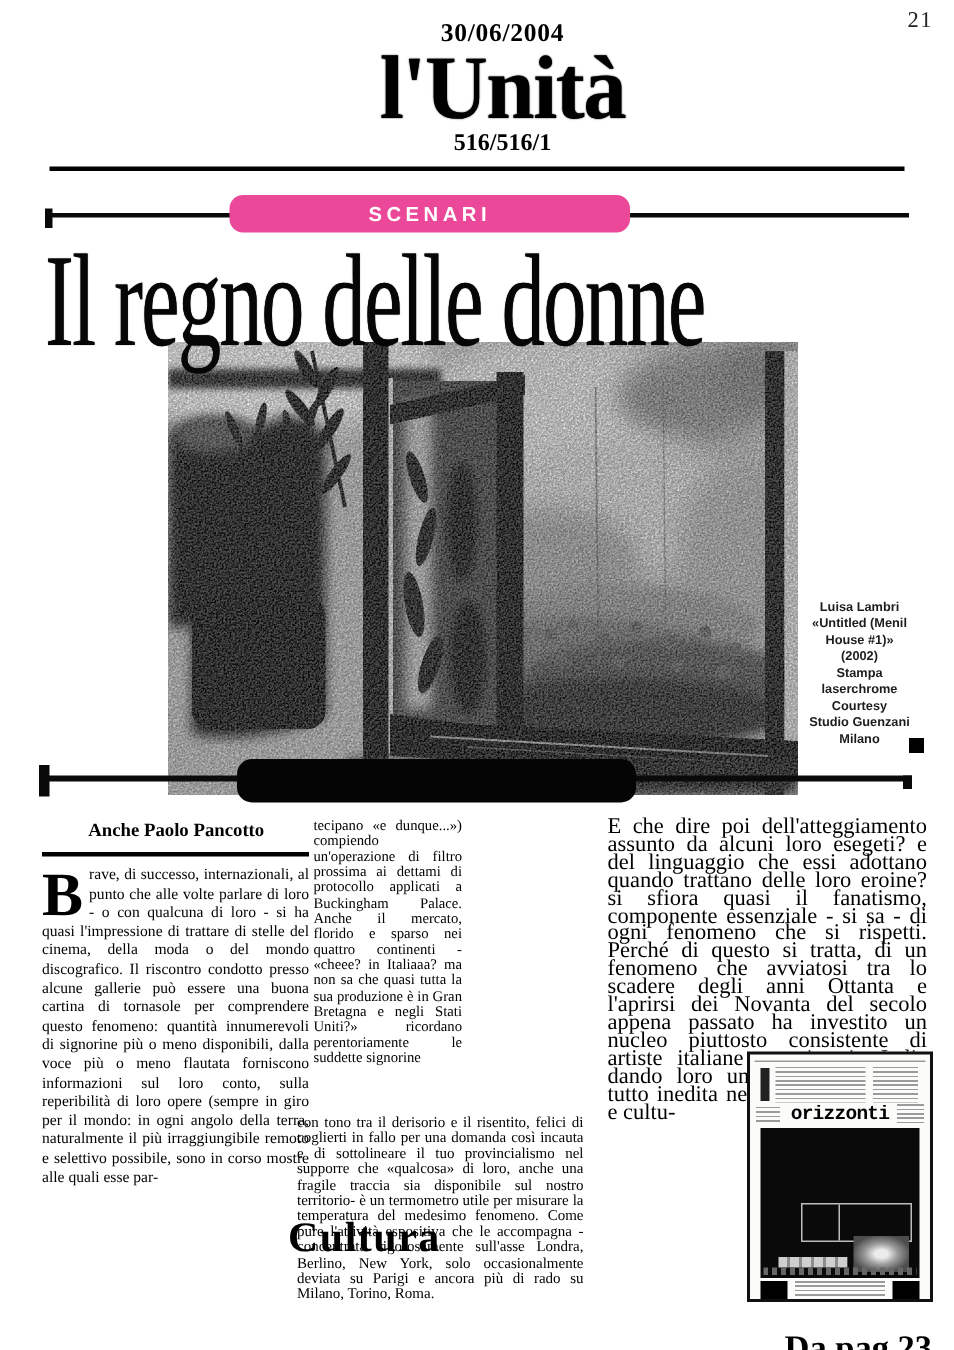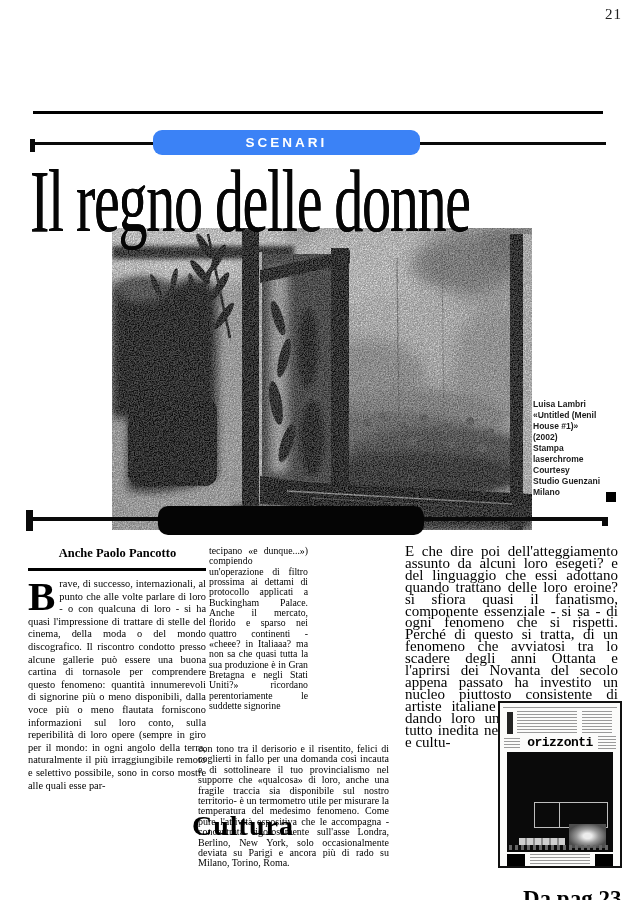--- a/index.html
+++ b/index.html
@@ -12,37 +12,37 @@
   .masthead-wrap{left:35px;top:12px;width:600px;text-align:center;}
   .date{font-weight:bold;font-size:17px;letter-spacing:.5px;}
   .logo{font-weight:bold;font-size:58px;line-height:54px;letter-spacing:-1px;
         transform:scaleY(1.04);text-shadow:0 0 1px #000;}
   .edition{font-weight:bold;font-size:16px;margin-top:1px;}
   .header-rule{left:33px;top:111px;width:570px;height:3px;background:#000;}
 
   
   .ban-line{left:30px;top:142px;width:576px;height:3px;background:#0a0a0a;}
   .ban-tick-l{left:30px;top:139px;width:5px;height:13px;background:#0a0a0a;}
-  .ban-bar{left:153px;top:130px;width:267px;height:25px;background:#3b82f6;border-radius:9px;
+  .ban-bar{left:153px;top:130px;width:267px;height:25px;background:#ec4899;border-radius:9px;
            display:flex;align-items:center;justify-content:center;z-index:4;}
   .ban-label{color:#fff;font-family:"Liberation Sans","DejaVu Sans",sans-serif;
              font-weight:bold;font-size:13.5px;letter-spacing:3px;}
 
   
   .headline{left:30px;top:158px;width:860px;font-size:88px;line-height:88px;white-space:nowrap;
             letter-spacing:-2px;transform:scale(.66,1);transform-origin:left top;
             color:#060606;text-shadow:0 0 .7px #000;z-index:3;}
 
   
   .photo{left:112px;top:228px;width:420px;height:302px;z-index:1;}
   .photo svg{display:block;width:100%;height:100%;}
 
   
   .caption{left:533px;top:399px;width:80px;font-family:"Liberation Sans","DejaVu Sans",sans-serif;
-           font-size:8.5px;line-height:11px;font-weight:bold;color:#1c1c1c;}
+           font-size:8.5px;line-height:11px;font-weight:bold;color:#1c1c1c;text-align:center;}
   .cap-square{left:606px;top:492px;width:10px;height:10px;background:#000;}
 
   
   .div-line{left:28px;top:517px;width:580px;height:3.5px;background:#0a0a0a;z-index:2;}
   .div-tick-l{left:26px;top:510px;width:7px;height:21px;background:#0a0a0a;z-index:2;}
   .div-tick-r{left:602px;top:517px;width:6px;height:9px;background:#0a0a0a;z-index:2;}
   .div-bar{left:158px;top:506px;width:266px;height:29px;background:#050505;border-radius:10px;z-index:2;}
 
   
   .byline{left:30px;top:546px;width:175px;text-align:center;font-weight:bold;font-size:12.5px;}
@@ -88,20 +88,25 @@
   .t-sqr{right:7px;top:151px;width:18px;height:12px;background:#000;}
   .t-tc{left:30px;top:151px;right:30px;height:12px;}
 </style>
 </head>
 <body>
 
 <div class="page">
 
   <div class="abs pagenum">21</div>
 
+  <div class="abs masthead-wrap">
+    <div class="date">30/06/2004</div>
+    <div class="logo">l'Unità</div>
+    <div class="edition">516/516/1</div>
+  </div>
   <div class="abs header-rule"></div>
 
   <div class="abs ban-line"></div>
   <div class="abs ban-tick-l"></div>
   <div class="abs ban-bar">
     <span class="ban-label">SCENARI</span>
   </div>
 
   <div class="abs headline">Il regno delle donne</div>
 

